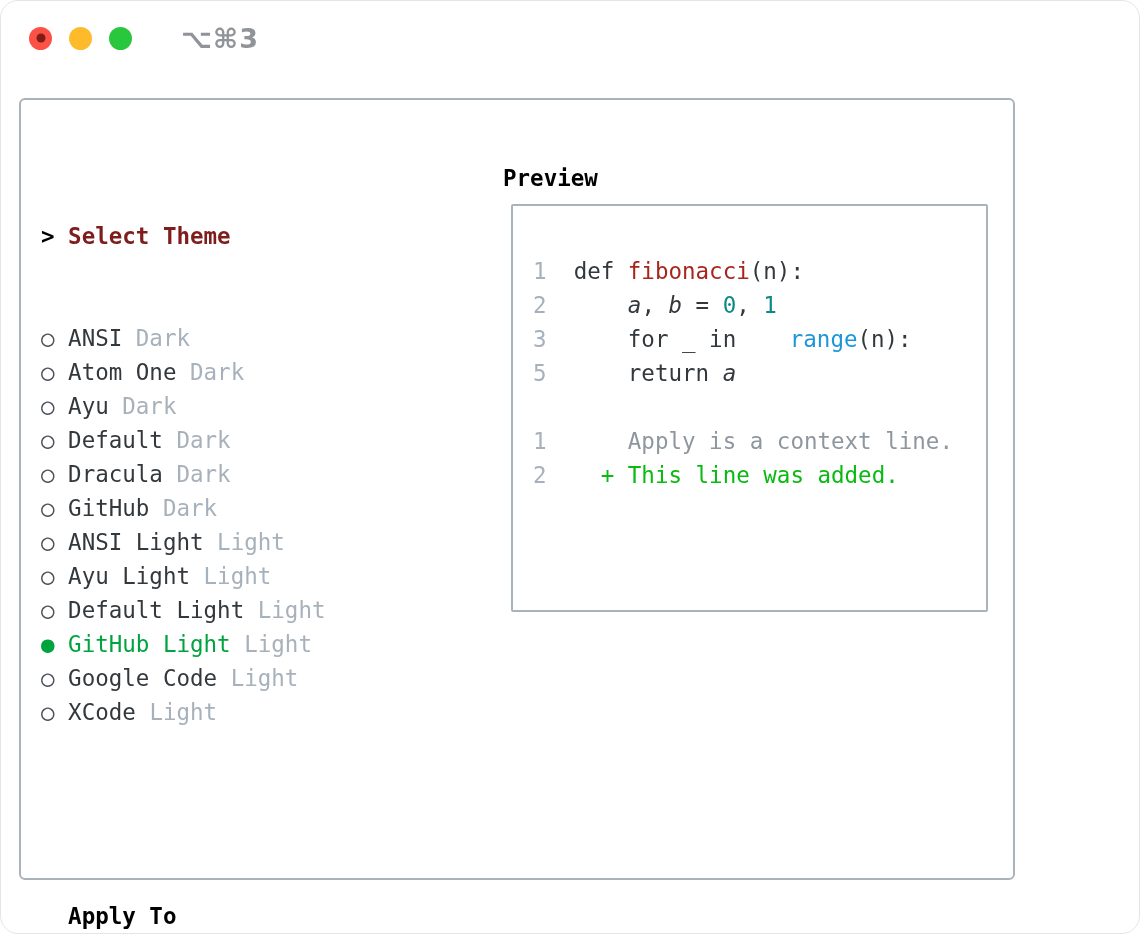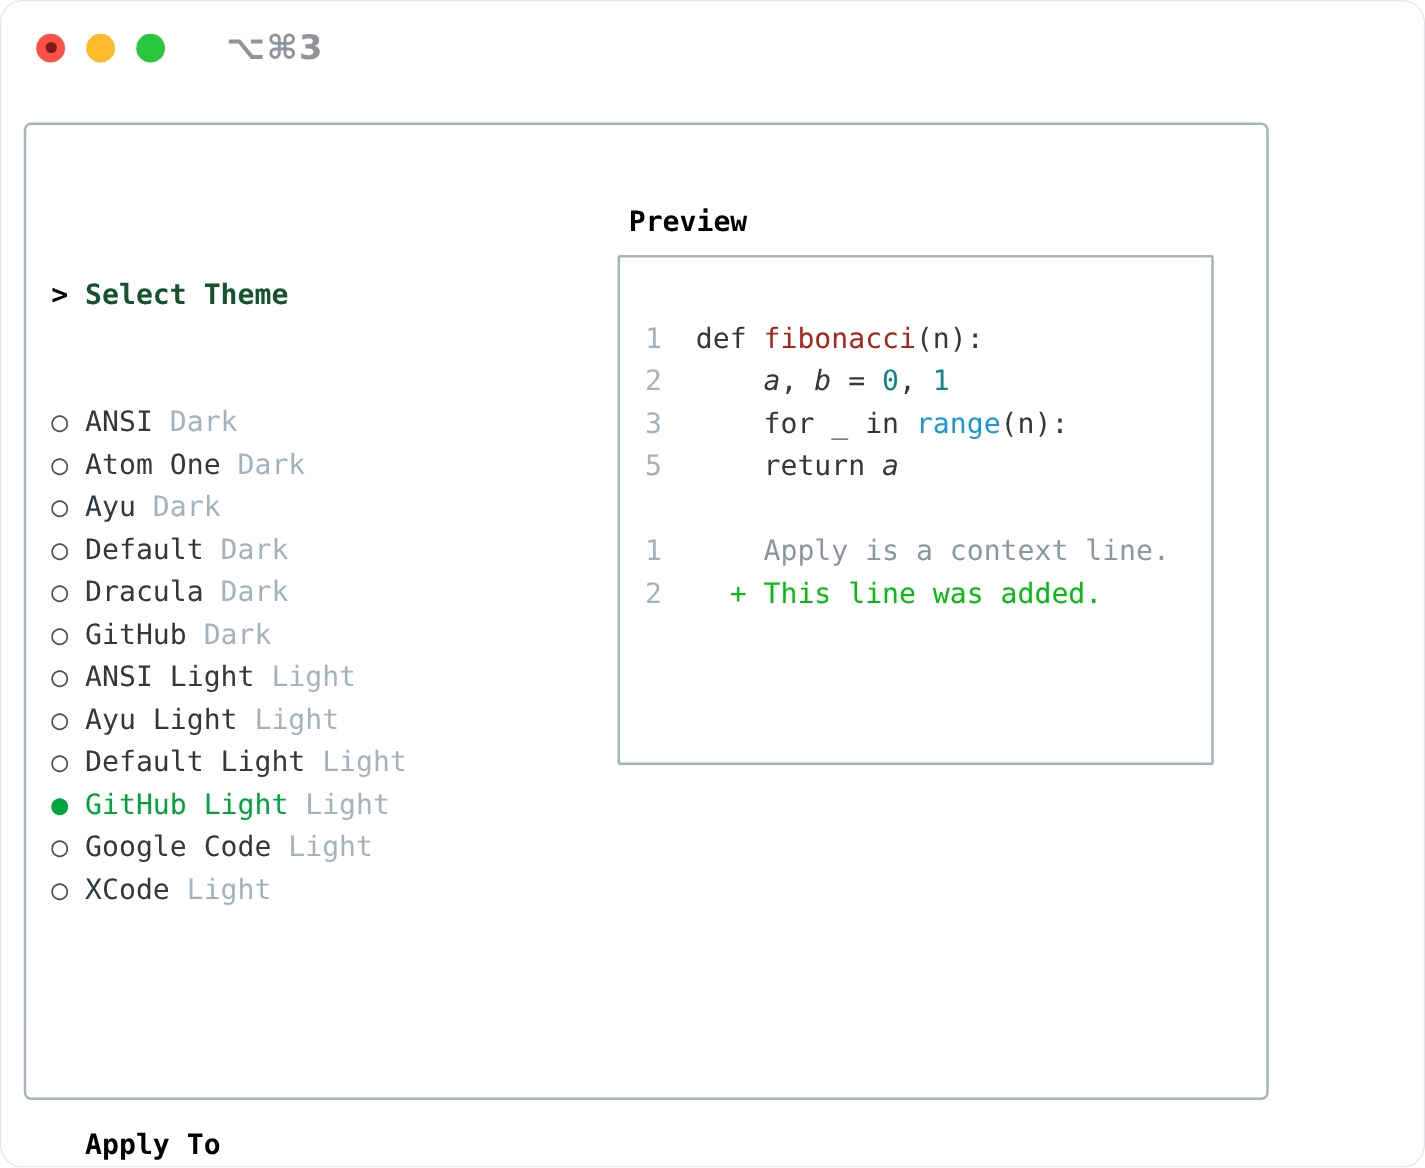--- a/index.html
+++ b/index.html
@@ -44,48 +44,48 @@
     border: 2px solid #a9b3bc; border-radius: 6px;
     background: #fff;
   }
   .left-col {
     position: absolute; left: 20px; top: 51px;
     font-size: 22.5px; line-height: 34px; white-space: pre;
     color: #33383d;
   }
   .row { height: 34px; white-space: pre; }
   .prompt { color: #000; font-weight: bold; }
-  .hdr { color: #14532d; font-weight: bold; }
+  .hdr { color: #7f1d1d; font-weight: bold; }
   .marker { color: #4b5157; }
   .marker.sel { color: #00a43e; }
   .tname { color: #33383d; }
   .theme-row.selected .tname { color: #00a43e; }
   .ttag { color: #a7b1bb; }
   .apply-hdr-label { color: #000; font-weight: bold; }
   
   .preview-label {
     position: absolute; left: 482px; top: 61px;
     font-size: 22.5px; line-height: 34px;
     color: #000; font-weight: bold; white-space: pre;
   }
   .preview-box {
-    position: absolute; left: 473px; top: 104px;
+    position: absolute; left: 490px; top: 104px;
     width: 477px; height: 408px;
     border: 2px solid #a9b3bc; border-radius: 2px;
     padding: 48px 0 0 20px;
     font-size: 22.5px; line-height: 34px;
     overflow: hidden;
   }
   .cline { height: 34px; white-space: pre; }
   .ln { color: #a7b1bb; }
   .tok-code    { color: #33383d; }
   .tok-fn      { color: #a8251c; }
   .tok-var     { color: #33383d; font-style: italic; }
   .tok-num     { color: #0d8789; }
-  .tok-call    { color: #1d96d8; }
+  .tok-call    { color: #1d96d8; margin-left: 40px; }
   .tok-context { color: #8e969e; }
   .tok-deleted { color: #c52e16; }
   .tok-added   { color: #09ba11; }
 </style>
 </head>
 <body>
 
 <div class="window">
 
   <div class="titlebar">

